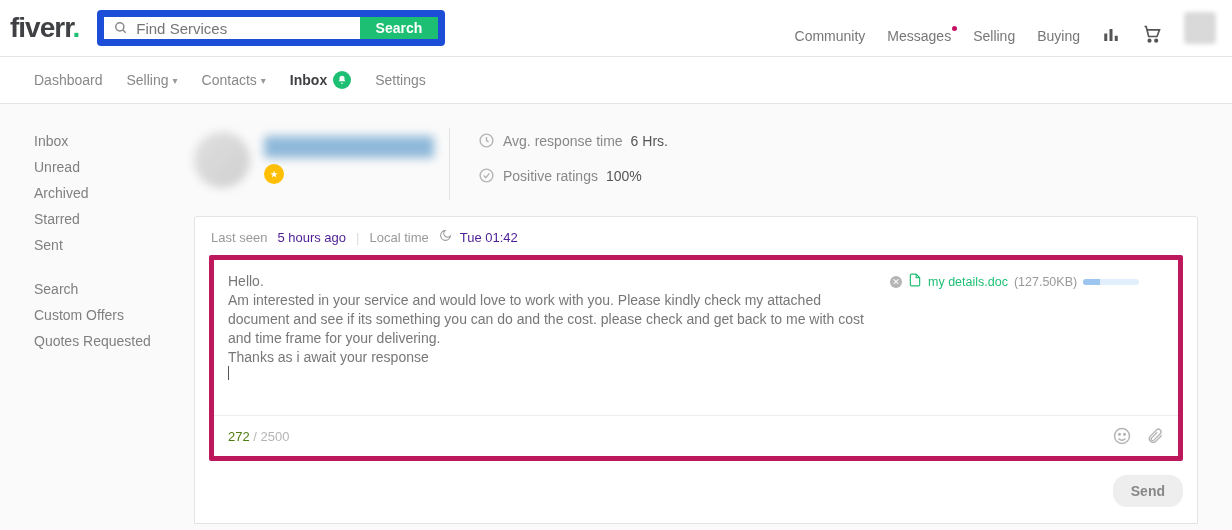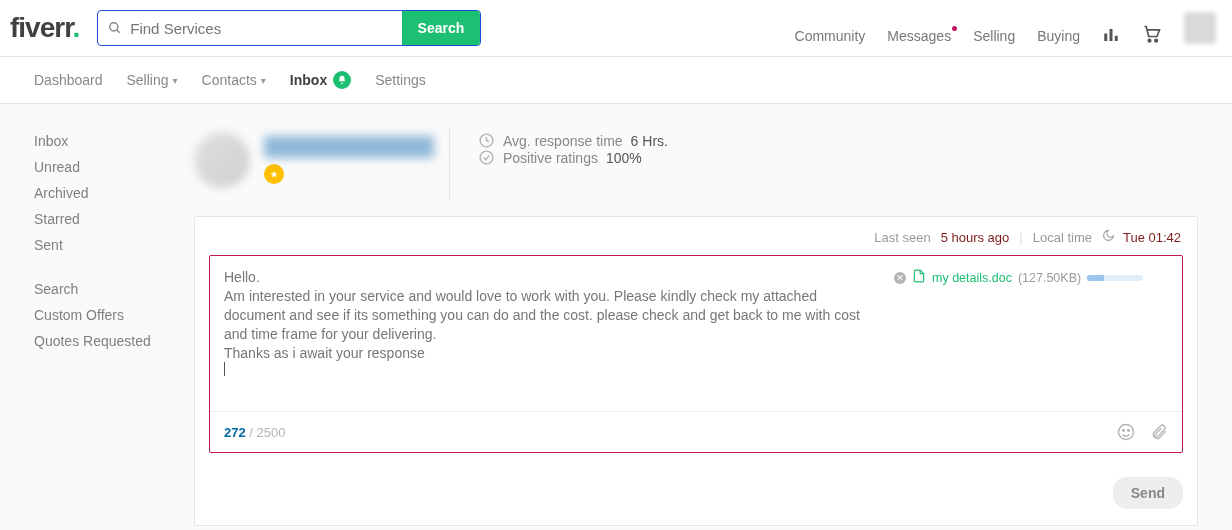--- a/index.html
+++ b/index.html
@@ -21,25 +21,25 @@
       font-weight: 800;
       font-size: 28px;
       color: #404145;
       letter-spacing: -1px;
       margin-right: 18px;
     }
     .logo .dot { color: #1dbf73; }
     .search-bar {
       display: flex;
       align-items: center;
-      border: 1px solid #1d4ed8;
+      border: 7px solid #1d4ed8;
       border-radius: 4px;
       overflow: hidden;
       height: 36px;
-      width: 384px;
+      width: 348px;
     }
     .search-icon-wrap {
       padding: 0 8px 0 10px;
       color: #888;
       display: flex;
       align-items: center;
     }
     .search-input {
       flex: 1;
       border: none;
@@ -133,45 +133,45 @@
       background: #8fb8d9; filter: blur(5px);
     }
     .seller-badge {
       width: 20px; height: 20px; border-radius: 50%;
       background: #ffbf00; display:flex;align-items:center;justify-content:center;
       font-size:8px;color:#fff;font-weight:bold;
     }
     .contact-stats {
       flex: 1;
       padding: 4px 0 12px 10px;
-      display: flex; flex-direction: column; gap: 0;
+      display: flex; flex-direction: column; gap: 18px;
       color: #888;
     }
     .stat-row { display: flex; align-items: center; gap: 8px; }
     .stat-row .strong { color: #555; font-weight: 500; }
     .stat-icon { color: #b5b5b5; display:flex; }
 
     
     .compose-wrap {
       background: #fff;
       border: 1px solid #e4e4e4;
       border-top-left-radius: 3px;
       border-top-right-radius: 3px;
     }
     .compose-meta {
-      display: flex; justify-content: flex-end; align-items: center;
+      display: flex; align-items: center;
       gap: 10px; padding: 12px 16px 10px; color: #999;
       font-size: 13px;
     }
-    .compose-meta .strong { color: #7f1d1d; font-weight: 500; }
+    .compose-meta .strong { color: #4c1d95; font-weight: 500; }
     .meta-divider { color: #ddd; }
     .moon-wrap { display: flex; align-items: center; gap: 8px;}
     .compose-box {
-      margin: 0 14px 10px;
-      border: 1px solid #be185d;
+      margin: 0 14px 0;
+      border: 5px solid #be185d;
       border-radius: 2px;
     }
     .compose-body {
       display: flex;
       border-bottom: 1px solid #eee;
     }
     .msg-text {
       flex: 1;
       padding: 12px 14px 30px;
       font-size: 14px;
@@ -190,21 +190,21 @@
     .att-remove { width:12px;height:12px;border-radius:50%;background:#b5b5b5;display:flex;align-items:center;justify-content:center;color:#fff;font-size:9px;cursor:pointer;}
     .att-name { color: #1dbf73; }
     .att-size { color: #999; }
     .att-progress { width: 56px; height: 6px; background:#e1effc;border-radius:3px;position:relative;overflow:hidden;}
     .att-progress::after{content:"";position:absolute;left:0;top:0;height:100%;width:30%;background:#9cc6ef;}
     .compose-footer {
       display: flex; align-items: center; justify-content: space-between;
       padding: 10px 14px;
     }
     .char-count { color: #b5b5b5; font-size: 13px; }
-    .char-count .cur { color: #0369a1; font-weight:700;}
+    .char-count .cur { color: #4d7c0f; font-weight:400;}
     .footer-icons { display:flex; gap:14px; color:#b5b5b5;}
     .footer-icons span { cursor:pointer; display:flex;}
     .send-row { display:flex; justify-content:flex-end; padding: 14px 14px 16px;}
     .send-btn {
       background:#eeeeee;color:#888;border:none;padding:8px 18px;
       font-weight:600;border-radius:14px;cursor:pointer;font-size:14px;
     }
   </style>
 </head>
 <body>

